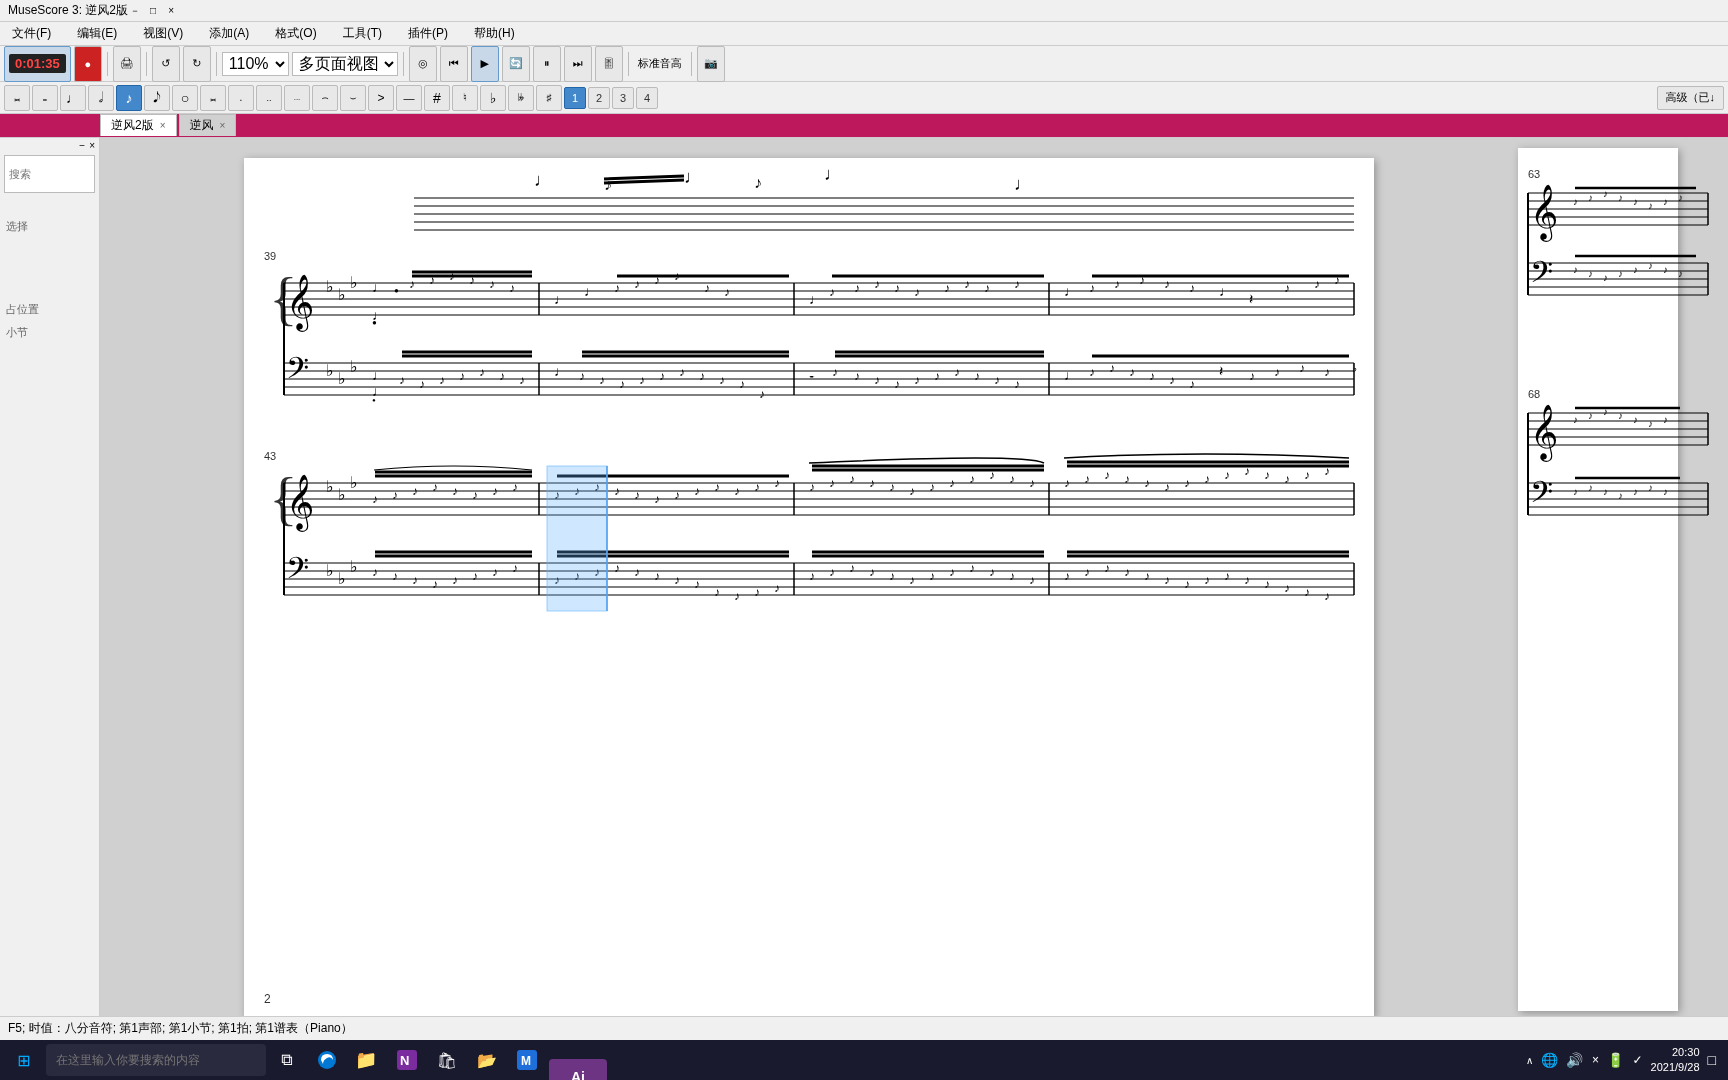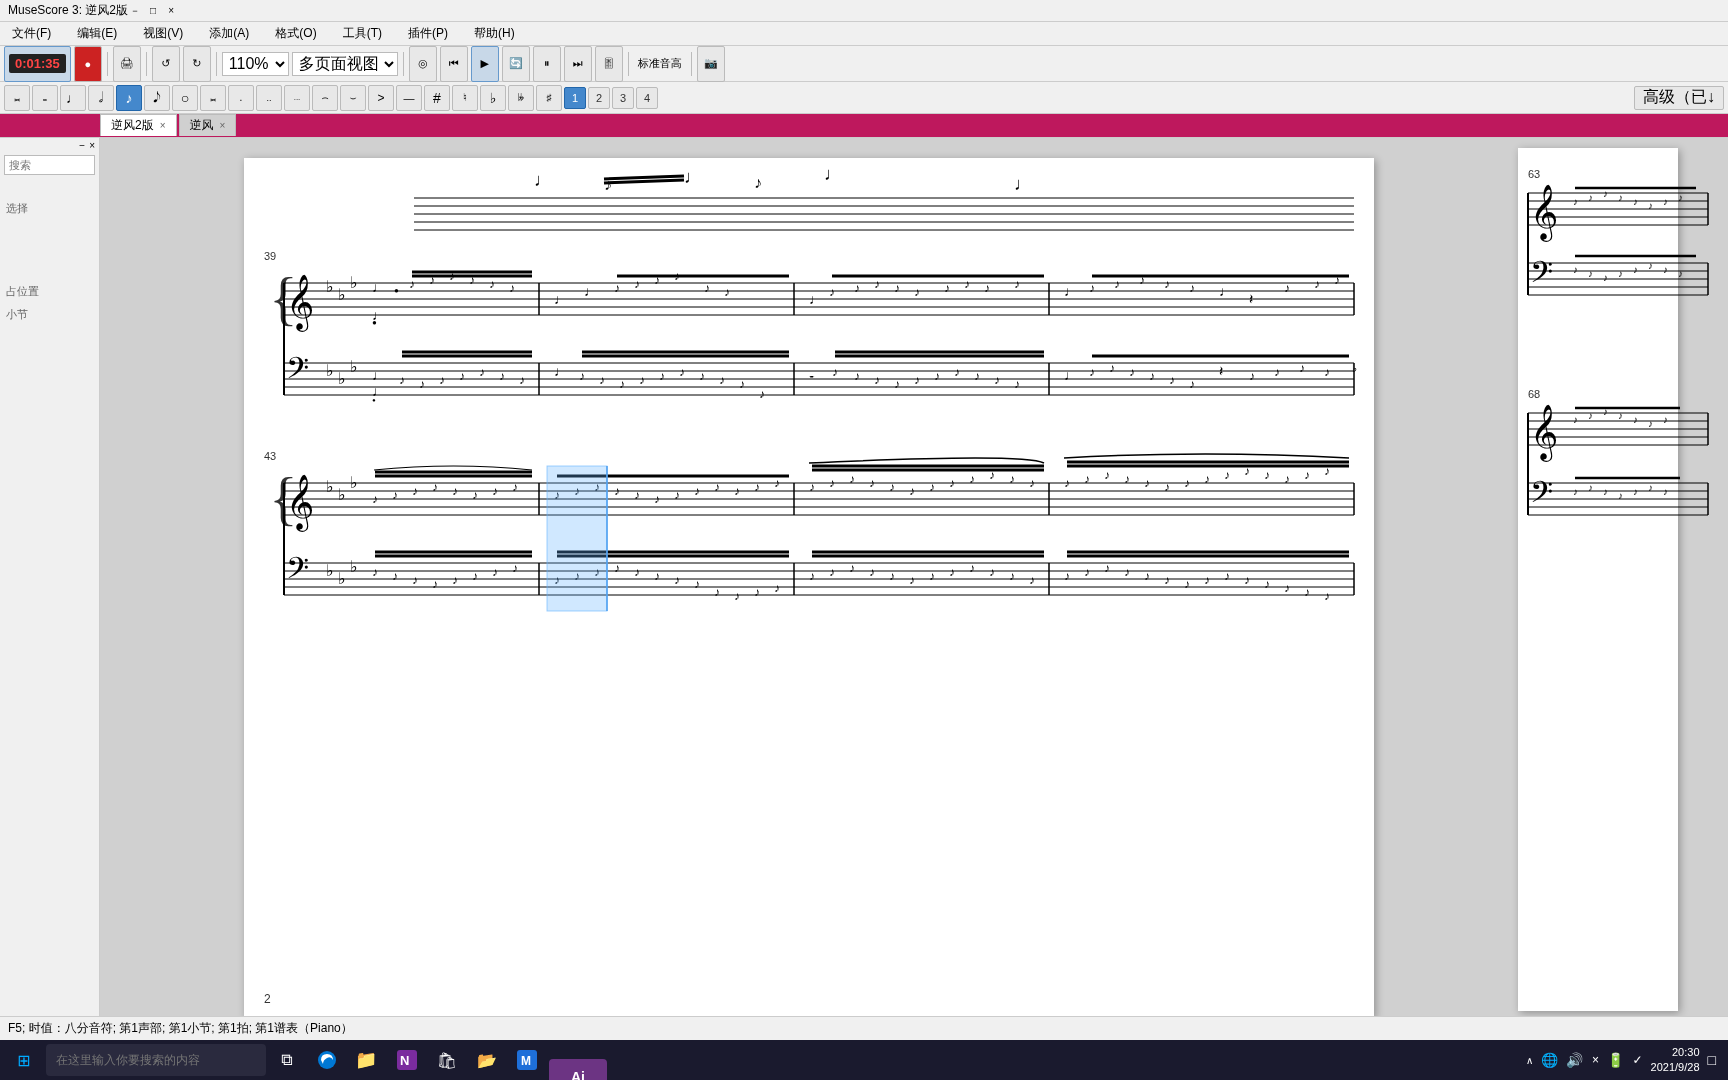--- a/index.html
+++ b/index.html
@@ -109,21 +109,21 @@
       font-size: 11px;
     }
     .advanced-btn {
       margin-left: auto;
       height: 24px;
       padding: 0 8px;
       background: #e8e8e8;
       border: 1px solid #bbb;
       border-radius: 2px;
       cursor: pointer;
-      font-size: 16px;
+      font-size: 11px;
       display: flex; align-items: center;
     }
 
     
     #main {
       display: flex;
       height: calc(1080px - 22px - 24px - 36px - 32px - 28px - 40px);
     }
 
     
@@ -343,21 +343,21 @@
   </div>
 </div>
 
 <div id="main" style="display:flex; height: calc(1080px - 22px - 24px - 36px - 32px - 24px - 24px - 40px); position:relative;">
 
   <div id="left-panel" style="width:100px; background:#f0f0f0; border-right:1px solid #ccc; display:flex; flex-direction:column; font-size:11px;">
     <div style="display:flex; align-items:center; justify-content:flex-end; padding:2px 4px;">
       <span style="cursor:pointer; font-size:10px;">−</span>
       <span style="cursor:pointer; font-size:10px; margin-left:4px;">×</span>
     </div>
-    <input type="text" class="" style="margin: 2px 4px; height: 20px; font-size: 11px; border: 1px solid rgb(187, 187, 187); padding: 0px 4px; width: calc(100% - 8px);" placeholder="搜索">
+    <input type="text" class="" style="margin: 2px 4px; height: 38px; font-size: 11px; border: 1px solid rgb(187, 187, 187); padding: 0px 4px; width: calc(100% - 8px);" placeholder="搜索">
     <div style="height:20px;"></div>
     <div class="left-label">选择</div>
     <div style="height:60px;"></div>
     <div class="left-label">占位置</div>
     <div class="left-label">小节</div>
   </div>
 
   <div id="score-container" style="flex:1; background:#d0d0d0; overflow:auto; position:relative; display:flex; gap:0;">
 
     <div style="display:flex; flex-direction:column; padding:10px 0 10px 10px; flex:1;">

